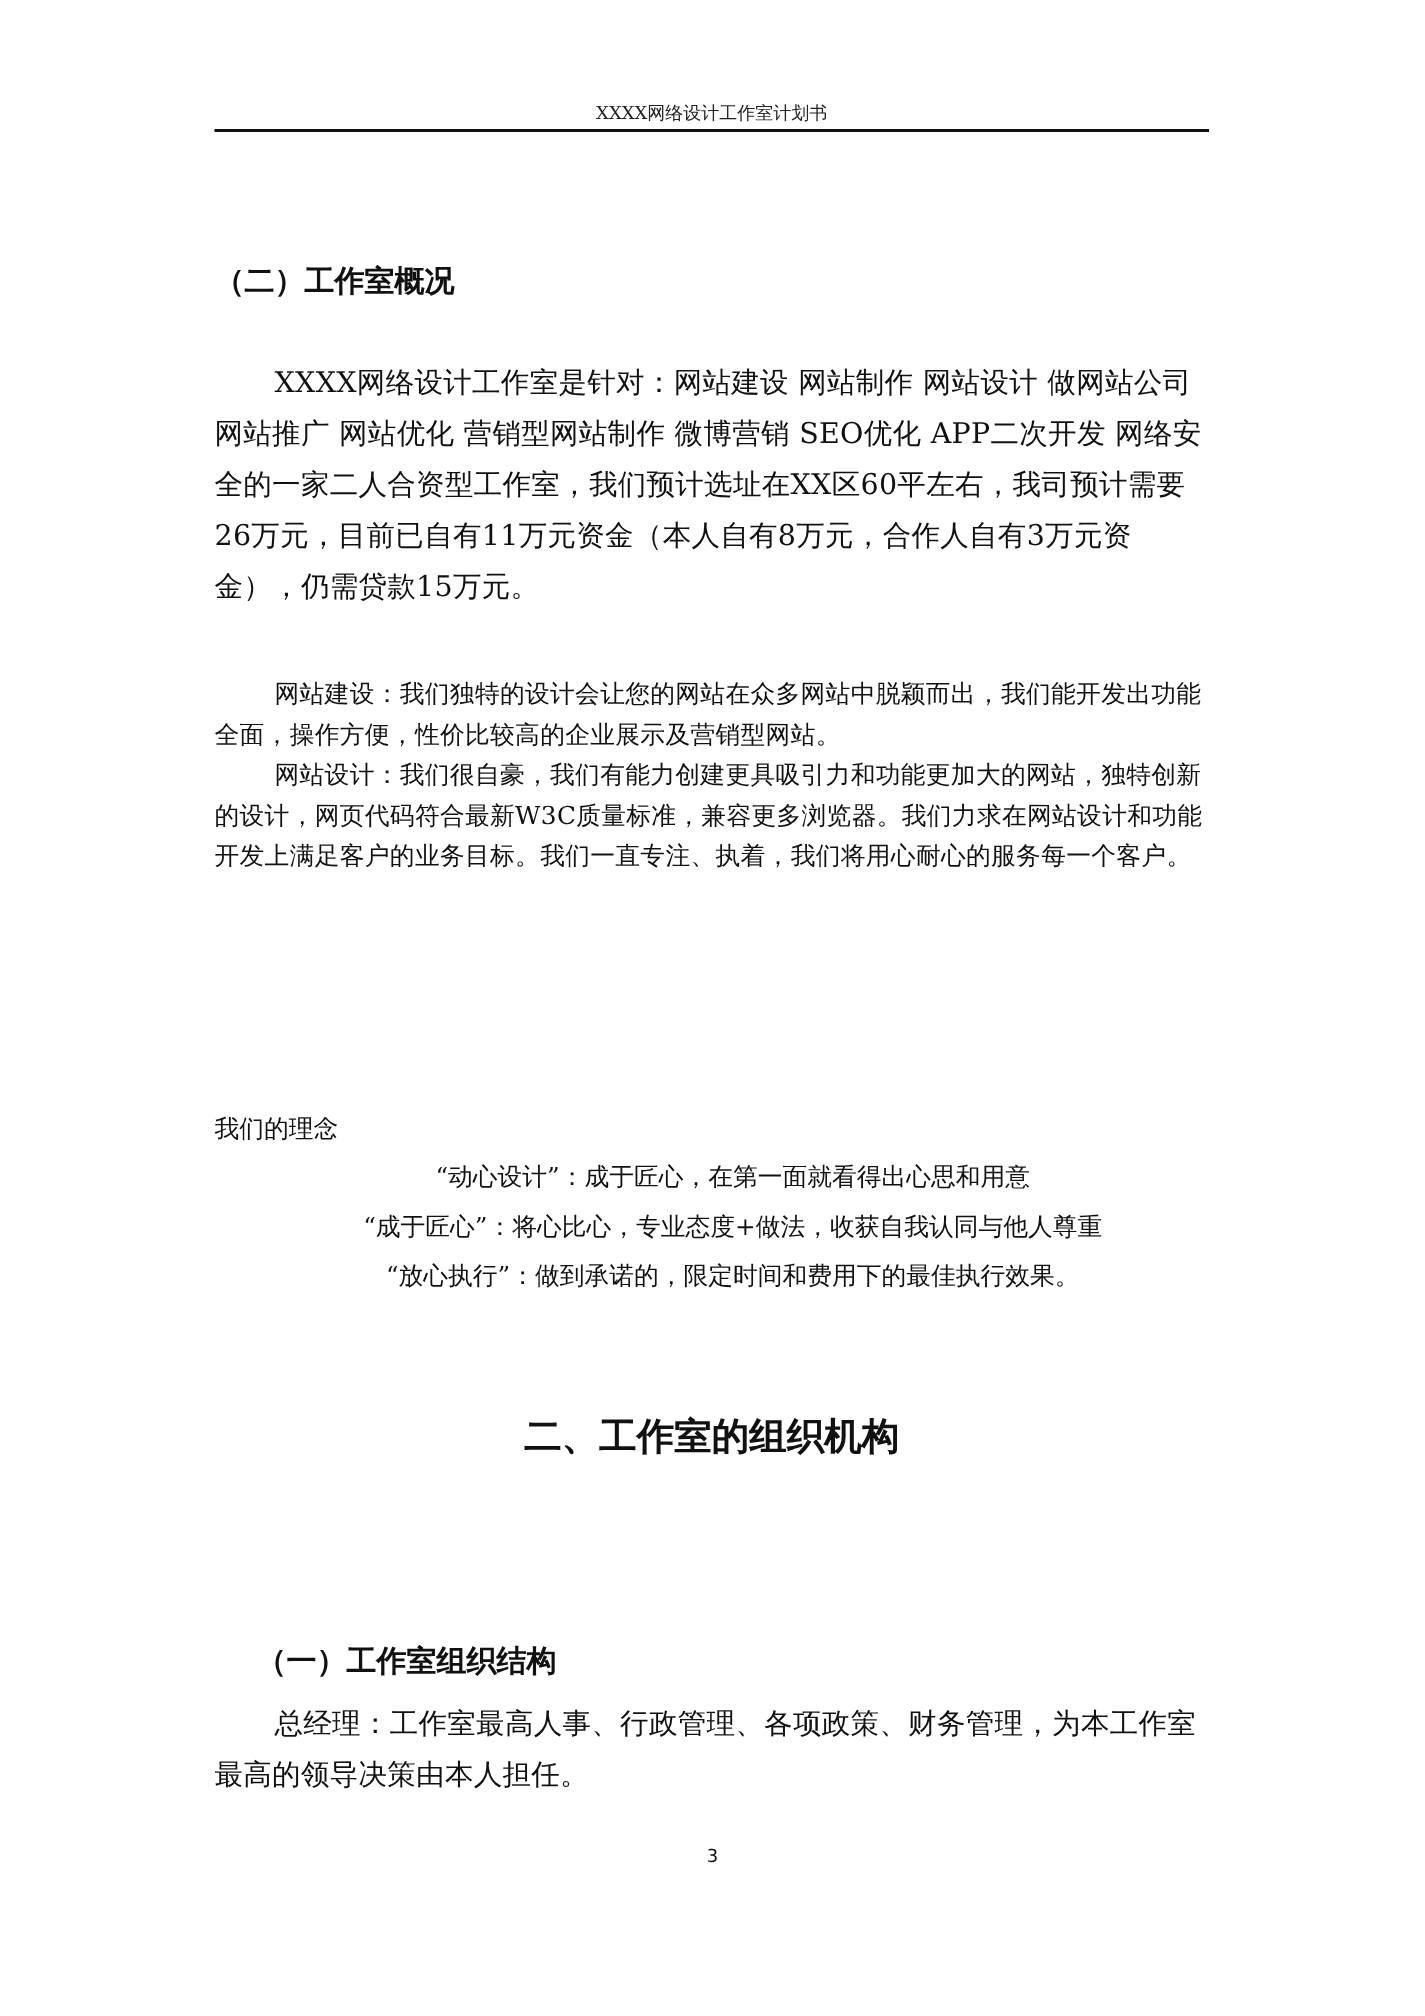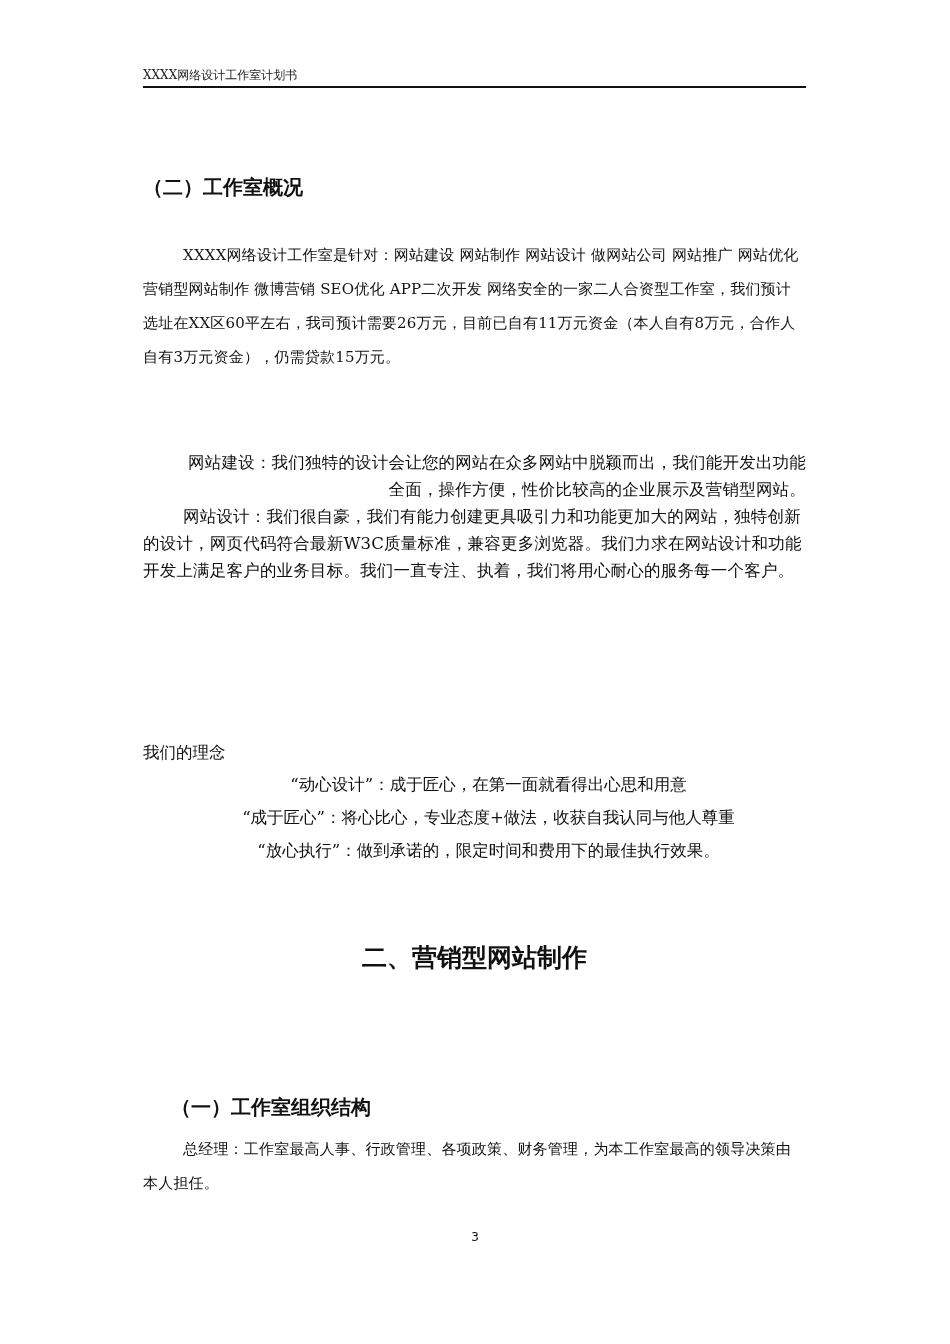--- a/index.html
+++ b/index.html
@@ -1,23 +1,23 @@
 <!DOCTYPE html>
 <html><head>
 <meta charset="utf-8">
 <style>
   html, body { margin: 0; padding: 0; background: #ffffff; }
   body { width: 950px; height: 1344px; position: relative; overflow: hidden;
          font-family: "DejaVu Serif", "Liberation Serif", serif; color: #111; }
   .page { position: absolute; left: 0; top: 0; width: 950px; height: 1344px; }
-  .header-title { position: absolute; left: 143px; width: 663px; top: 68px; 
+  .header-title { position: absolute; left: 143px; width: 663px; top: 68px; text-align: center;
                   font-size: 12px; line-height: 14px; color: #222; }
   .header-rule { position: absolute; left: 143px; width: 663px; top: 86px; height: 2px; background: #111; }
   .abs { position: absolute; left: 143px; width: 663px; }
-  .p { font-size: 15px; line-height: 34px; text-indent: 40px; margin: 0; letter-spacing: 0.2px; }
+  .p { font-size: 19px; line-height: 34px; text-indent: 40px; margin: 0; letter-spacing: 0.2px; }
   .p-tight { font-size: 16.5px; line-height: 27px; text-indent: 40px; margin: 0; letter-spacing: 0.2px; }
   .h2 { font-family: "DejaVu Sans", "Liberation Sans", sans-serif; font-size: 20px; font-weight: bold; line-height: 26px; }
   .h1 { font-family: "DejaVu Sans", "Liberation Sans", sans-serif; font-size: 25px; font-weight: bold; text-align: center; line-height: 32px; }
   .plain { font-size: 16.5px; line-height: 20px; }
   .motto { font-size: 16.5px; line-height: 33px; padding-left: 28px; margin: 0; }
   .page-num { position: absolute; left: 0; width: 950px; text-align: center; top: 1230px;
               font-family: "DejaVu Sans", "Liberation Sans", sans-serif; font-size: 12px; }
 </style>
 </head>
 <body>
@@ -25,30 +25,30 @@
 <div class="page">
 
   <div class="header-title">XXXX网络设计工作室计划书</div>
   <div class="header-rule"></div>
 
 
   <div class="abs h2" style="top:174px;">（二）工作室概况</div>
 
   <p class="abs p" style="top:238px;">XXXX网络设计工作室是针对：网站建设 网站制作 网站设计 做网站公司 网站推广 网站优化 营销型网站制作 微博营销 SEO优化 APP二次开发 网络安全的一家二人合资型工作室，我们预计选址在XX区60平左右，我司预计需要26万元，目前已自有11万元资金（本人自有8万元，合作人自有3万元资金），仍需贷款15万元。</p>
 
-  <p class="abs p-tight" style="top:449px;text-align:right;">网站建设：我们独特的设计会让您的网站在众多网站中脱颖而出，我们能开发出功能全面，操作方便，性价比较高的企业展示及营销型网站。</p>
+  <p class="abs p-tight" style="top:449px;">网站建设：我们独特的设计会让您的网站在众多网站中脱颖而出，我们能开发出功能全面，操作方便，性价比较高的企业展示及营销型网站。</p>
   <p class="abs p-tight" style="top:503px;">网站设计：我们很自豪，我们有能力创建更具吸引力和功能更加大的网站，独特创新的设计，网页代码符合最新W3C质量标准，兼容更多浏览器。我们力求在网站设计和功能开发上满足客户的业务目标。我们一直专注、执着，我们将用心耐心的服务每一个客户。</p>
 
   <div class="abs plain" style="top:743px;">我们的理念</div>
   <div class="abs" style="top:768px;text-align:center;">
     <p class="motto">“动心设计”：成于匠心，在第一面就看得出心思和用意</p>
     <p class="motto">“成于匠心”：将心比心，专业态度+做法，收获自我认同与他人尊重</p>
     <p class="motto">“放心执行”：做到承诺的，限定时间和费用下的最佳执行效果。</p>
   </div>
 
-  <div class="abs h1" style="top:942px;">二、营销型网站制作</div>
+  <div class="abs h1" style="top:942px;">二、工作室的组织机构</div>
 
   <div class="abs h2" style="top:1094px; padding-left:28px; box-sizing:border-box;">（一）工作室组织结构</div>
 
   <p class="abs p" style="top:1132px;">总经理：工作室最高人事、行政管理、各项政策、财务管理，为本工作室最高的领导决策由本人担任。</p>
 
   <div class="page-num">3</div>
 </div>
 
 </body></html>

